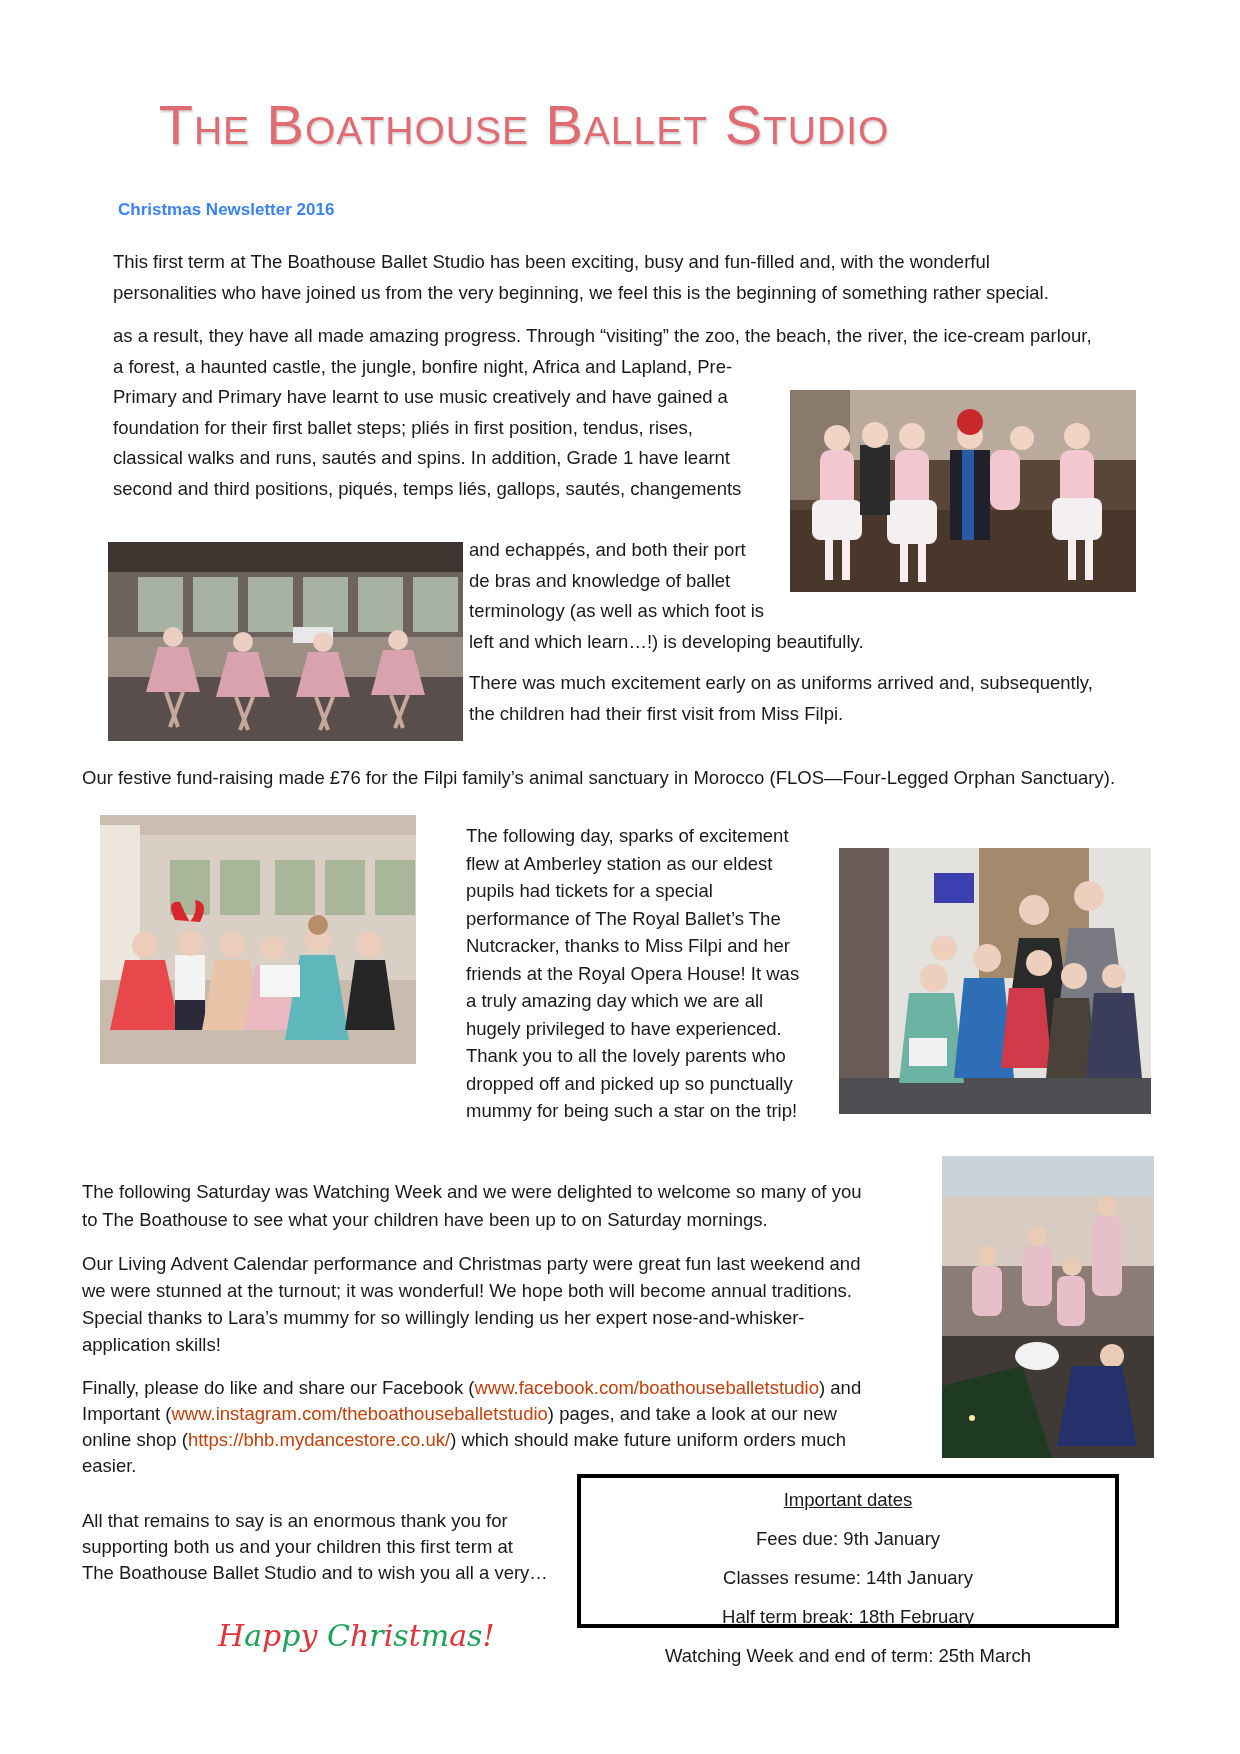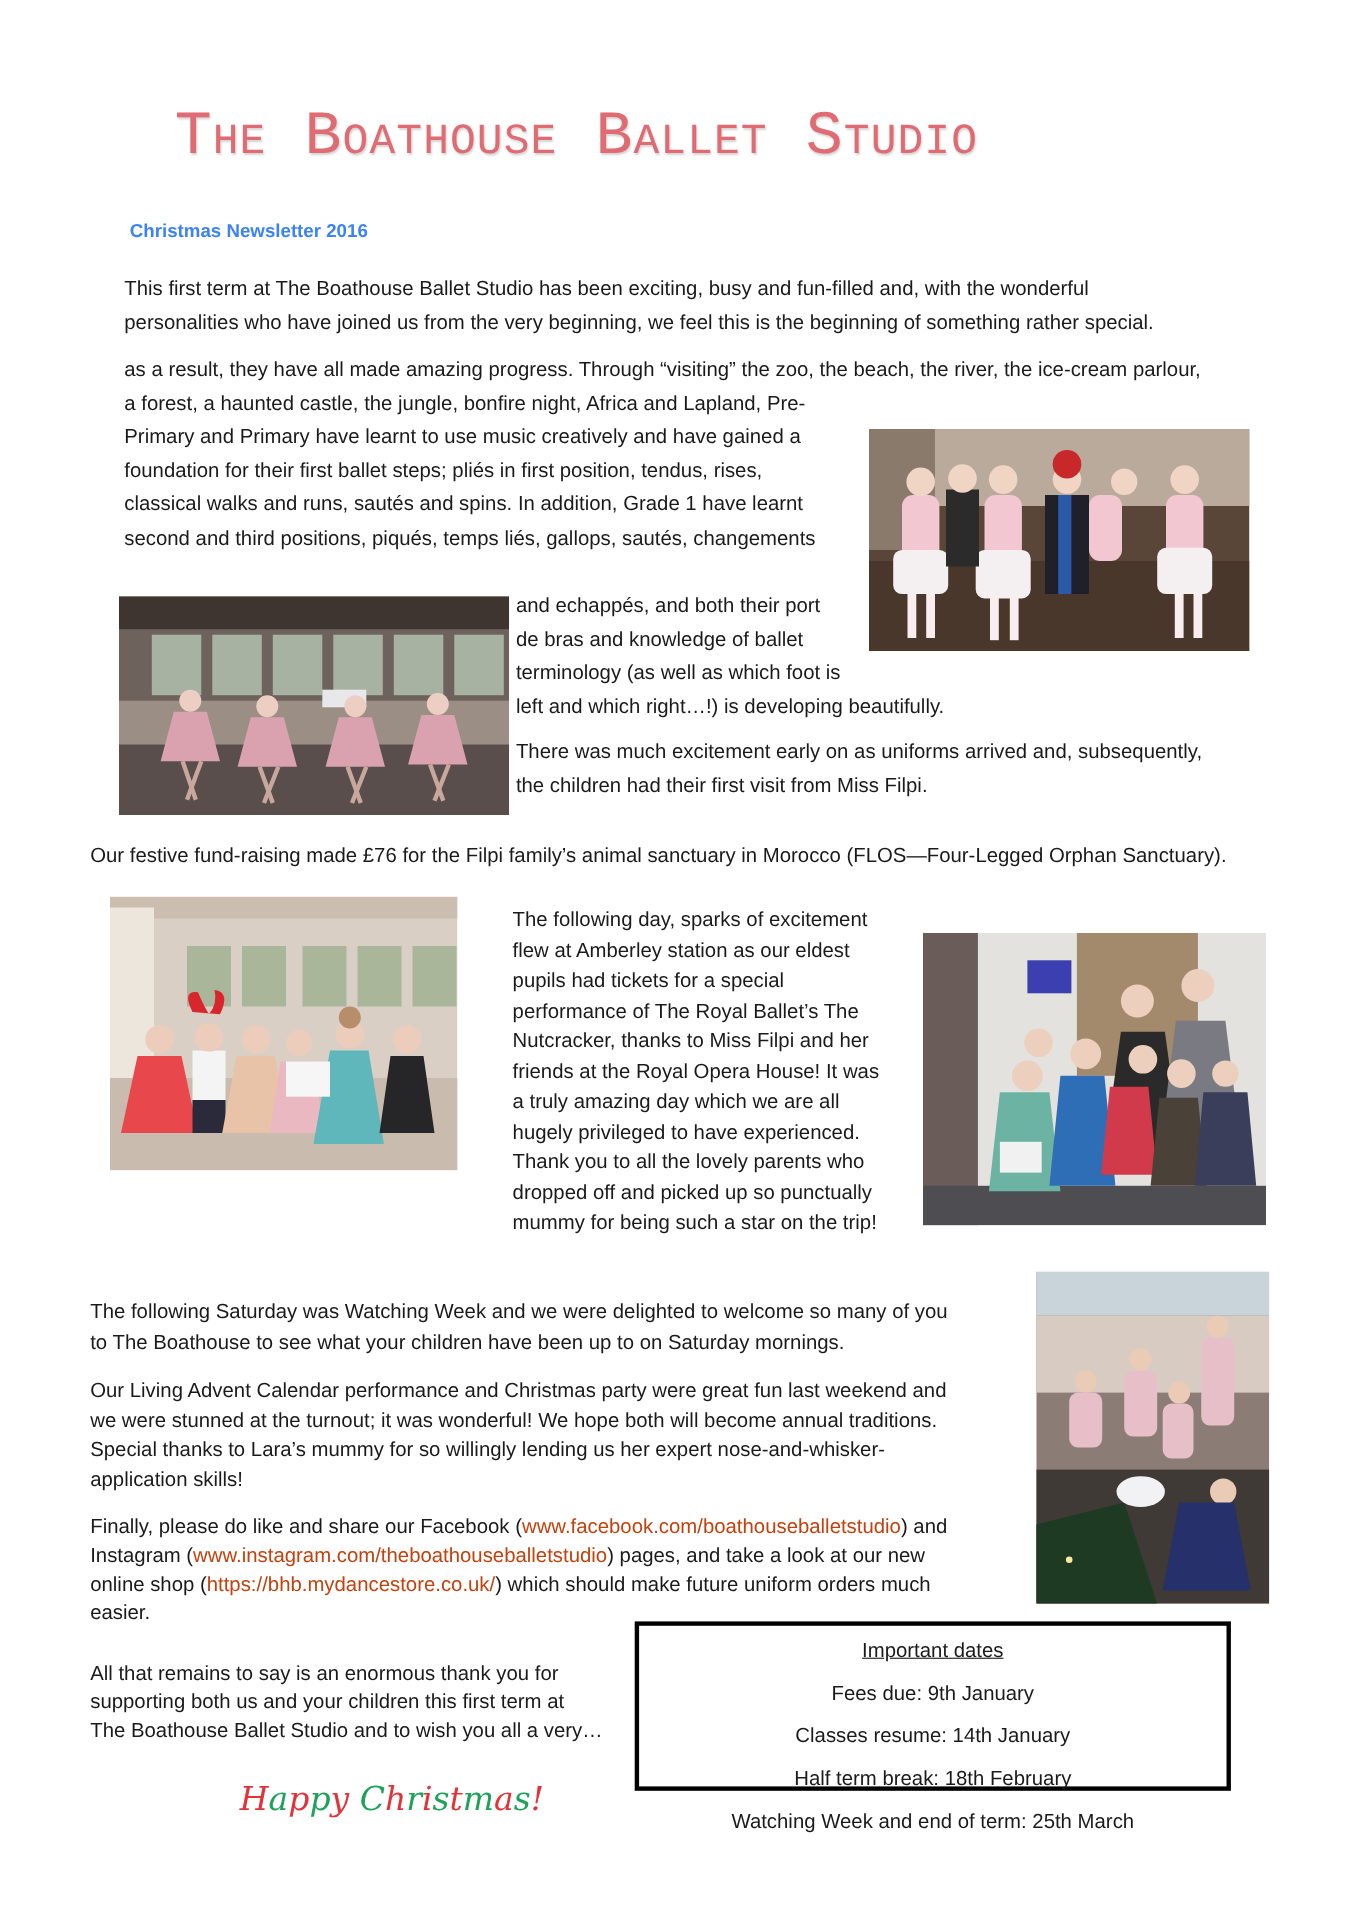--- a/index.html
+++ b/index.html
@@ -1,20 +1,20 @@
 <!DOCTYPE html>
 <html><head>
 <meta charset="utf-8">
 <style>
   html, body { margin:0; padding:0; background:#ffffff; }
   body { width:1240px; height:1754px; position:relative; overflow:hidden;
          font-family:"Liberation Sans", "DejaVu Sans", sans-serif; color:#1a1a1a; }
   .abs { position:absolute; }
   .title { left:0; width:1048px; top:92px; text-align:center;
-           font-family:Liberation Mono, monospace;
+           font-family:Liberation Sans, sans-serif;
            color:#e06b73; font-size:56px; letter-spacing:1px;
            text-shadow:1px 2px 2px rgba(0,0,0,0.18); font-variant:small-caps; }
   .subtitle { left:118px; top:200px; color:#3b82f6; font-weight:bold; font-size:17px; }
   .para { font-size:18.5px; line-height:30.5px; }
   .para-tight { font-size:18.5px; line-height:27.5px; }
   .photo { overflow:hidden; }
   .photo svg { display:block; width:100%; height:100%; }
   a.link { color:#c2410c; }
   .dates-box { left:577px; top:1474px; width:542px; height:154px; border:4px solid #000;
                box-sizing:border-box; text-align:center; font-size:18.5px; }
@@ -39,21 +39,21 @@
   <div>a forest, a haunted castle, the jungle, bonfire night, Africa and Lapland, Pre-</div>
   <div>Primary and Primary have learnt to use music creatively and have gained a</div>
   <div>foundation for their first ballet steps; pliés in first position, tendus, rises,</div>
   <div>classical walks and runs, sautés and spins.  In addition, Grade 1 have learnt</div>
   <div>second and third positions, piqués, temps liés, gallops, sautés, changements</div>
 </div>
 <div class="abs para" style="left:469px; top:535px;">
   <div>and echappés, and both their port</div>
   <div>de bras and knowledge of ballet</div>
   <div>terminology (as well as which foot is</div>
-  <div>left and which right…!) is developing beautifully.</div>
+  <div>left and which learn…!) is developing beautifully.</div>
 </div>
 <div class="abs para" style="left:469px; top:668px;">
   <div>There was much excitement early on as uniforms arrived and, subsequently,</div>
   <div>the children had their first visit from Miss Filpi.</div>
 </div>
 
 <div class="abs photo" style="left:790px; top:390px; width:346px; height:202px;">
   <svg viewBox="0 0 346 202" preserveAspectRatio="none">
     <rect width="346" height="202" fill="#5a4638"></rect>
     <rect width="346" height="70" fill="#b9aa9c"></rect>
@@ -244,21 +244,21 @@
         <circle cx="170" cy="200" r="12"></circle>
       </g>
     <path d="M130 210 l50 0 l15 80 l-80 0z" fill="#26306a"></path>
     <ellipse cx="95" cy="200" rx="22" ry="14" fill="#f2f2f4"></ellipse>
     <circle cx="30" cy="262" r="3" fill="#ffe9a0"></circle>
   </svg>
 </div>
 
 <div class="abs" style="left:82px; top:1375px; font-size:18.5px; line-height:26px;">
   <div><span>Finally, please do like and share our Facebook (</span><a class="link">www.facebook.com/boathouseballetstudio</a><span>) and</span></div>
-  <div><span>Instagram (</span><a class="link">www.instagram.com/theboathouseballetstudio</a><span>) pages, and take a look at our new</span></div>
+  <div><span>Important (</span><a class="link">www.instagram.com/theboathouseballetstudio</a><span>) pages, and take a look at our new</span></div>
   <div><span>online shop (</span><a class="link">https://bhb.mydancestore.co.uk/</a><span>) which should make future uniform orders much</span></div>
   <div>easier.</div>
 </div>
 
 <div class="abs" style="left:82px; top:1508px; font-size:18.5px; line-height:26px;">
   <div>All that remains to say is an enormous thank you for</div>
   <div>supporting both us and your children this first term at</div>
   <div>The Boathouse Ballet Studio and to wish you all a very…</div>
 </div>
 

